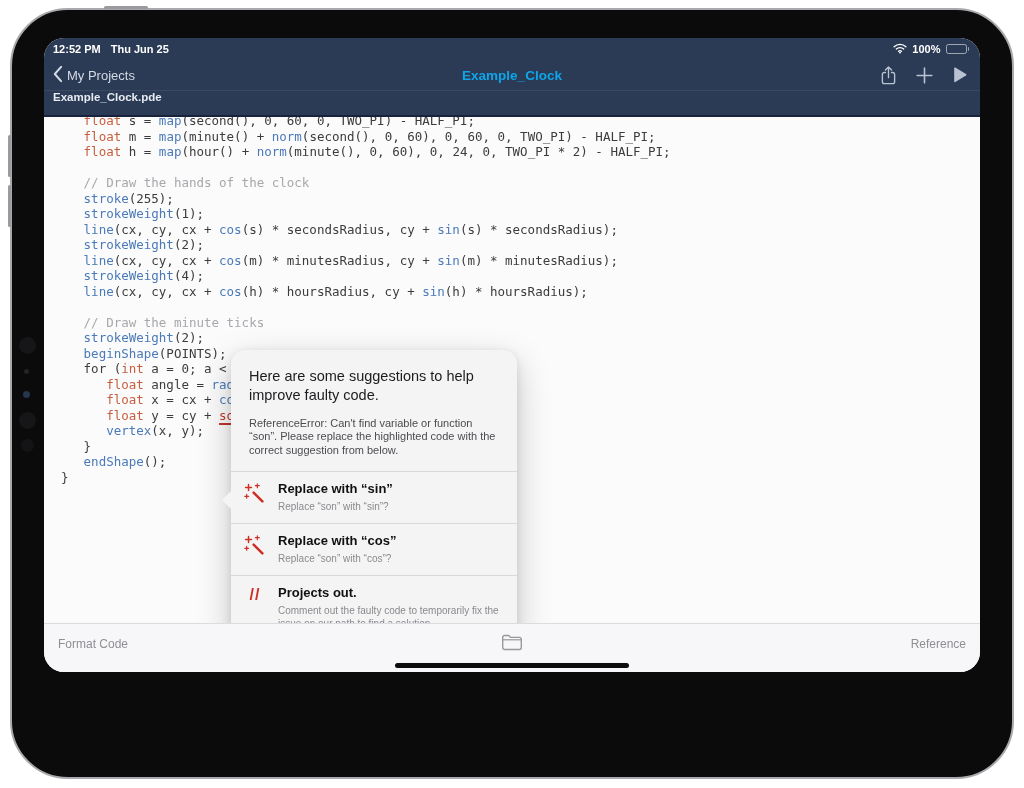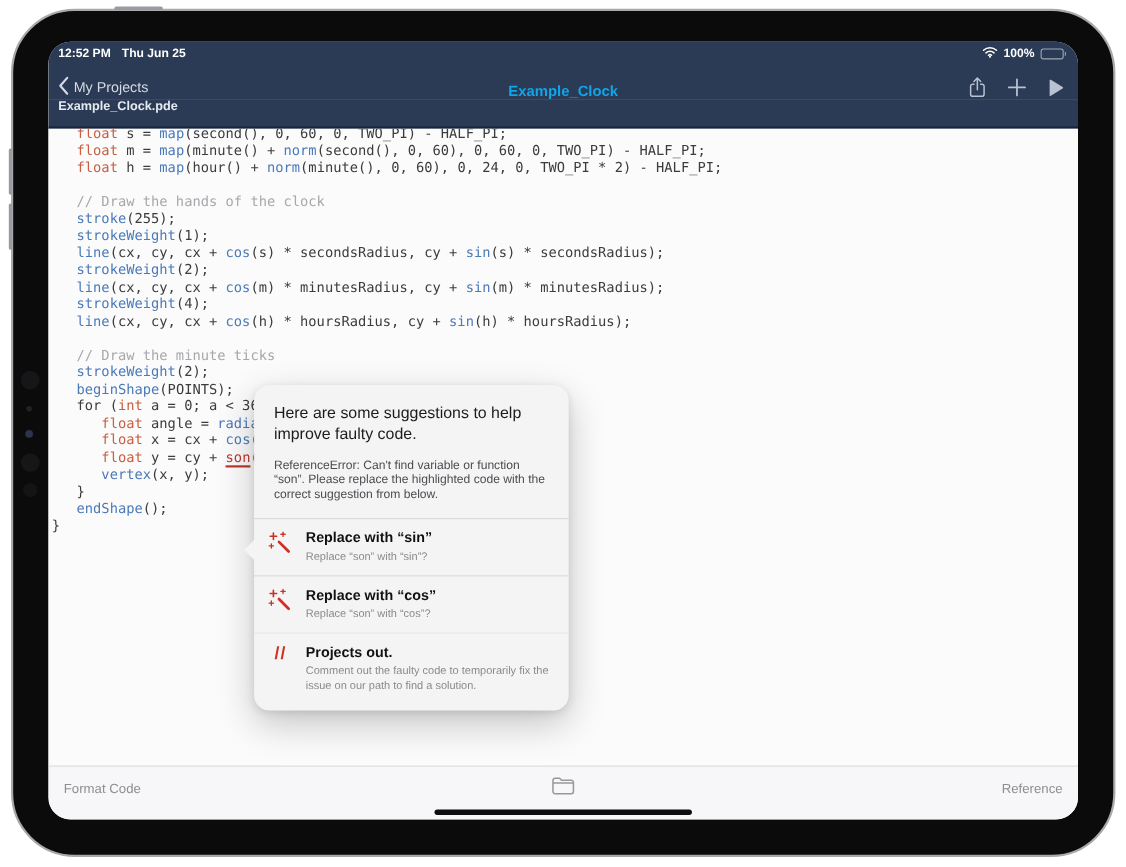--- a/index.html
+++ b/index.html
@@ -4,50 +4,50 @@
 <style>
   * { box-sizing: border-box; margin: 0; padding: 0; }
   html,body { width:1024px; height:788px; background:#ffffff; font-family:"Liberation Sans", sans-serif; }
 
   
   .device { position:absolute; left:10px; top:8px; width:1004px; height:771px;
     background:#0b0b0c; border:2px solid #a9a9ad; border-radius:58px; }
   .edge-btn { position:absolute; background:#9b9b9f; border-radius:2px; }
   .cam-dot { position:absolute; border-radius:50%; }
 
-  .screen { position:absolute; left:32px; top:28px; width:936px; height:707px;
+  .screen { position:absolute; left:32px; top:28px; width:936px; height:634px;
     border-radius:20px; overflow:hidden; background:#fbfbfc; display:flex; flex-direction:column; }
 
   
   .statusbar { height:22px; background:#2b3a55; color:#fff; display:flex; align-items:center;
     justify-content:space-between; padding:0 11px 0 9px; font-size:11px; font-weight:700; flex:0 0 auto; }
   .sb-left { display:flex; gap:10px; align-items:center; }
   .sb-right { display:flex; gap:5px; align-items:center; }
   .battery { display:flex; align-items:center; }
   .battery-body { width:21px; height:10px; border:1px solid rgba(255,255,255,.55); border-radius:2.5px; padding:1px; }
   .battery-fill { width:100%; height:100%; background:#fff; border-radius:1px; }
   .battery-nub { width:1.5px; height:4px; background:rgba(255,255,255,.55); border-radius:0 1px 1px 0; margin-left:1px; }
 
   
-  .navbar { height:30px; background:#2b3a55; display:flex; align-items:flex-end; position:relative;
+  .navbar { height:30px; background:#2b3a55; display:flex; align-items:center; position:relative;
     padding:0 12px 0 8px; flex:0 0 auto; }
   .back-btn { display:flex; align-items:center; gap:4px; color:#d4dae3; font-size:13px; cursor:default; }
   .nav-title { position:absolute; left:0; right:0; text-align:center; color:#0ea5e9; font-size:13.5px; font-weight:700; pointer-events:none; }
   .nav-actions { margin-left:auto; display:flex; align-items:center; gap:19px; z-index:1; }
   .nav-actions svg { display:block; }
 
   
   .tabbar { height:27px; background:#2b3a55; border-top:1px solid rgba(255,255,255,.08);
     border-bottom:2px solid #18223a; display:flex; align-items:flex-start; padding:0 9px; flex:0 0 auto; }
   .tab { color:#e6eaf1; font-size:11.5px; font-weight:600; }
 
   
   .editor { flex:1 1 auto; position:relative; overflow:hidden; background:#fbfbfc; }
   .code { font-family:"DejaVu Sans Mono", monospace; font-size:12.5px; line-height:15.5px;
-    color:#3c3c3e; padding-left:3px; margin-top:-4px; white-space:pre; }
+    color:#3c3c3e; padding-left:17px; margin-top:-4px; white-space:pre; }
   .code-line { height:15.5px; white-space:pre; }
   .tok-k { color:#c75f3f; }
   .tok-f { color:#4a7ab8; }
   .tok-c { color:#a8a8ac; }
   .tok-e { color:#bf352b; text-decoration:underline; text-decoration-thickness:1.5px; text-underline-offset:2.5px; }
 
   
   .popover { position:absolute; left:187px; top:233px; width:286px; background:#f4f4f5;
     border-radius:14px; box-shadow:0 12px 34px rgba(0,0,0,.22), 0 2px 8px rgba(0,0,0,.10); z-index:5; }
   .pop-arrow { position:absolute; left:-9px; top:140px; width:0; height:0;

